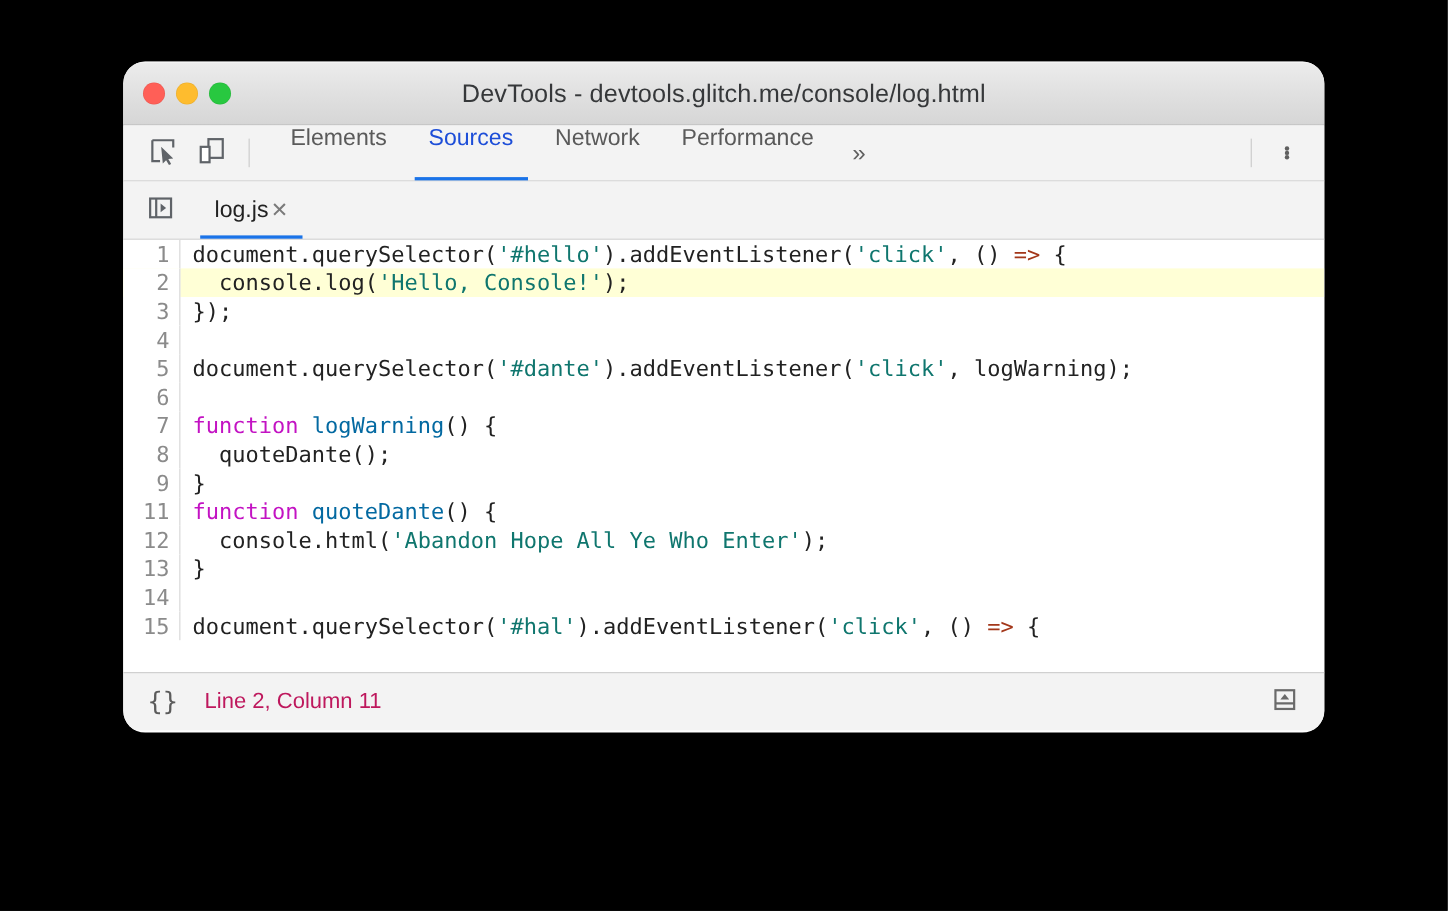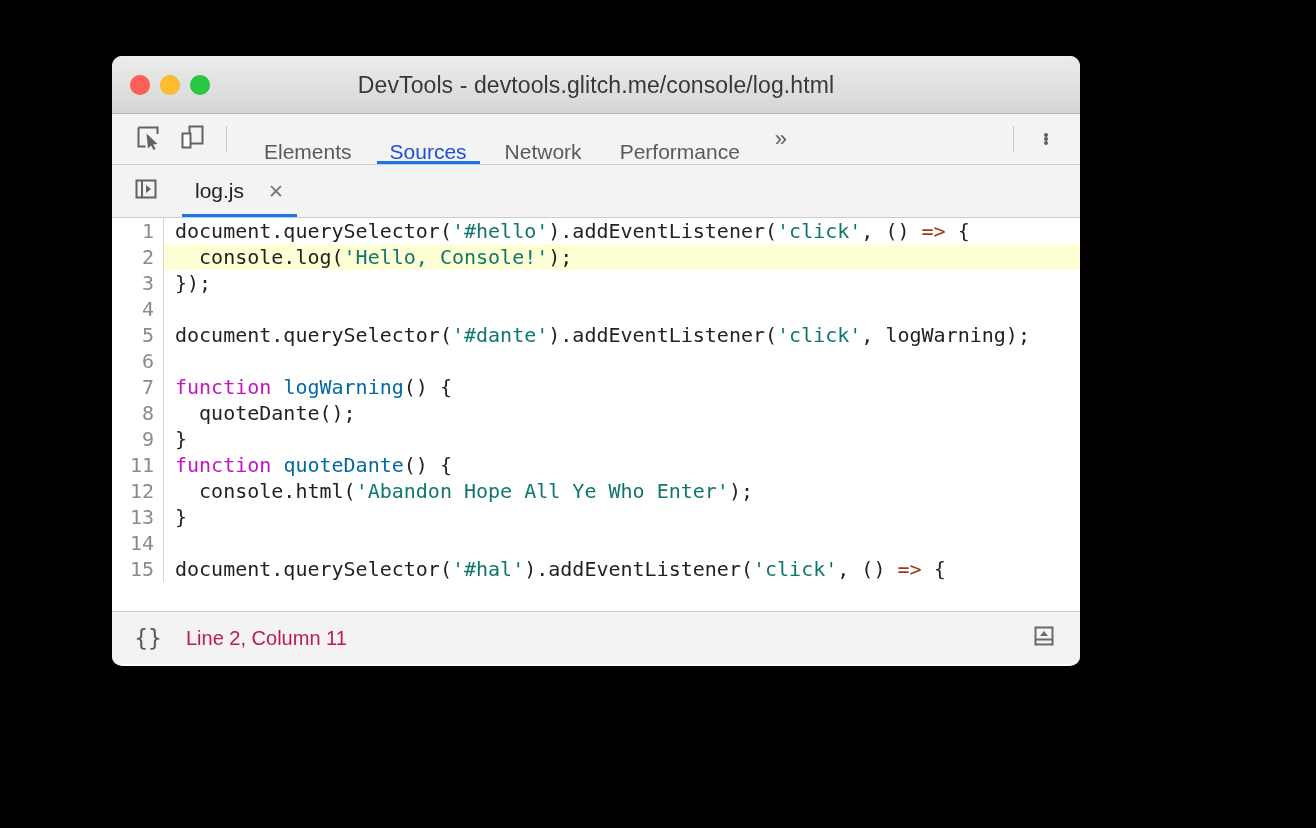--- a/index.html
+++ b/index.html
@@ -11,23 +11,23 @@
     background: #000000;
     overflow: hidden;
     font-family: "Liberation Sans", sans-serif;
   }
 
   
   .window {
     position: absolute;
     left: 112px;
     top: 56px;
-    width: 968px;
+    width: 1092px;
     height: 610px;
-    border-radius: 10px;
+    border-radius: 20px;
     background: #ffffff;
     overflow: hidden;
     box-shadow: 0 10px 30px rgba(0,0,0,0.55);
   }
 
   
   .titlebar {
     position: relative;
     height: 58px;
     background: linear-gradient(to bottom, #ececec 0%, #e0e0e0 52%, #d6d6d6 100%);
@@ -86,21 +86,21 @@
   }
   .panel-tabs {
     display: flex;
     align-items: stretch;
     height: 100%;
     margin-left: 6px;
   }
   .panel-tab {
     position: relative;
     display: flex;
-    align-items: flex-end;
+    align-items: flex-start;
     padding: 0 19px;
     font-size: 21px;
     color: #5a5a5a;
     white-space: nowrap;
     cursor: default;
   }
   .panel-tab.active {
     color: #1d4ed8;
   }
   .panel-tab.active::after {
@@ -153,21 +153,21 @@
   }
   .nav-toggle {
     width: 40px; height: 40px;
     display: flex; align-items: center; justify-content: center;
     cursor: default;
   }
   .file-tab {
     position: relative;
     display: flex;
     align-items: center;
-    gap: 24px;
+    gap: 2px;
     height: 100%;
     padding: 0 13px;
     margin-left: 16px;
     cursor: default;
   }
   .file-tab .name {
     font-size: 21px;
     color: #222222;
     white-space: nowrap;
   }

